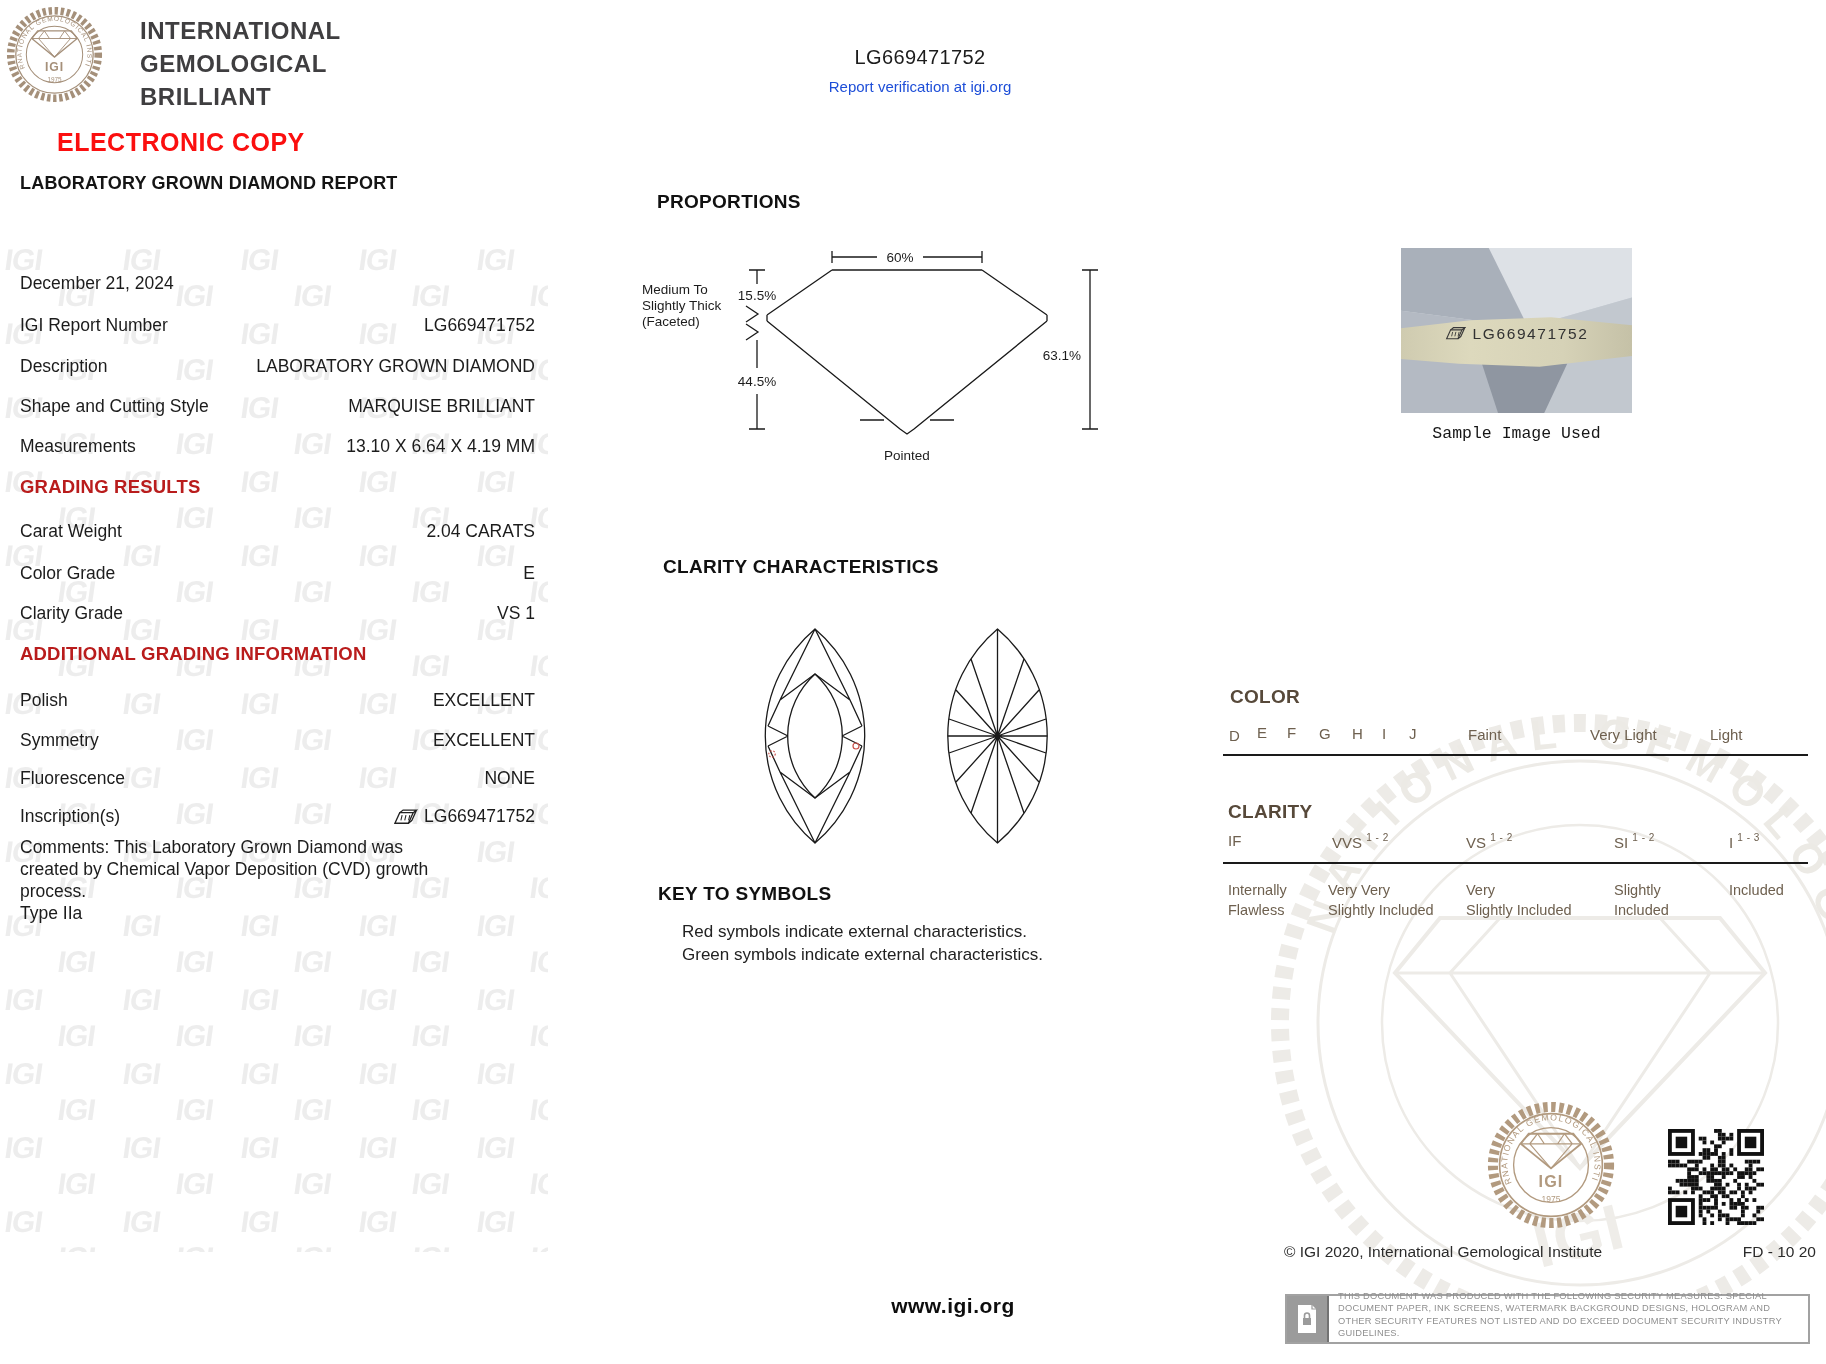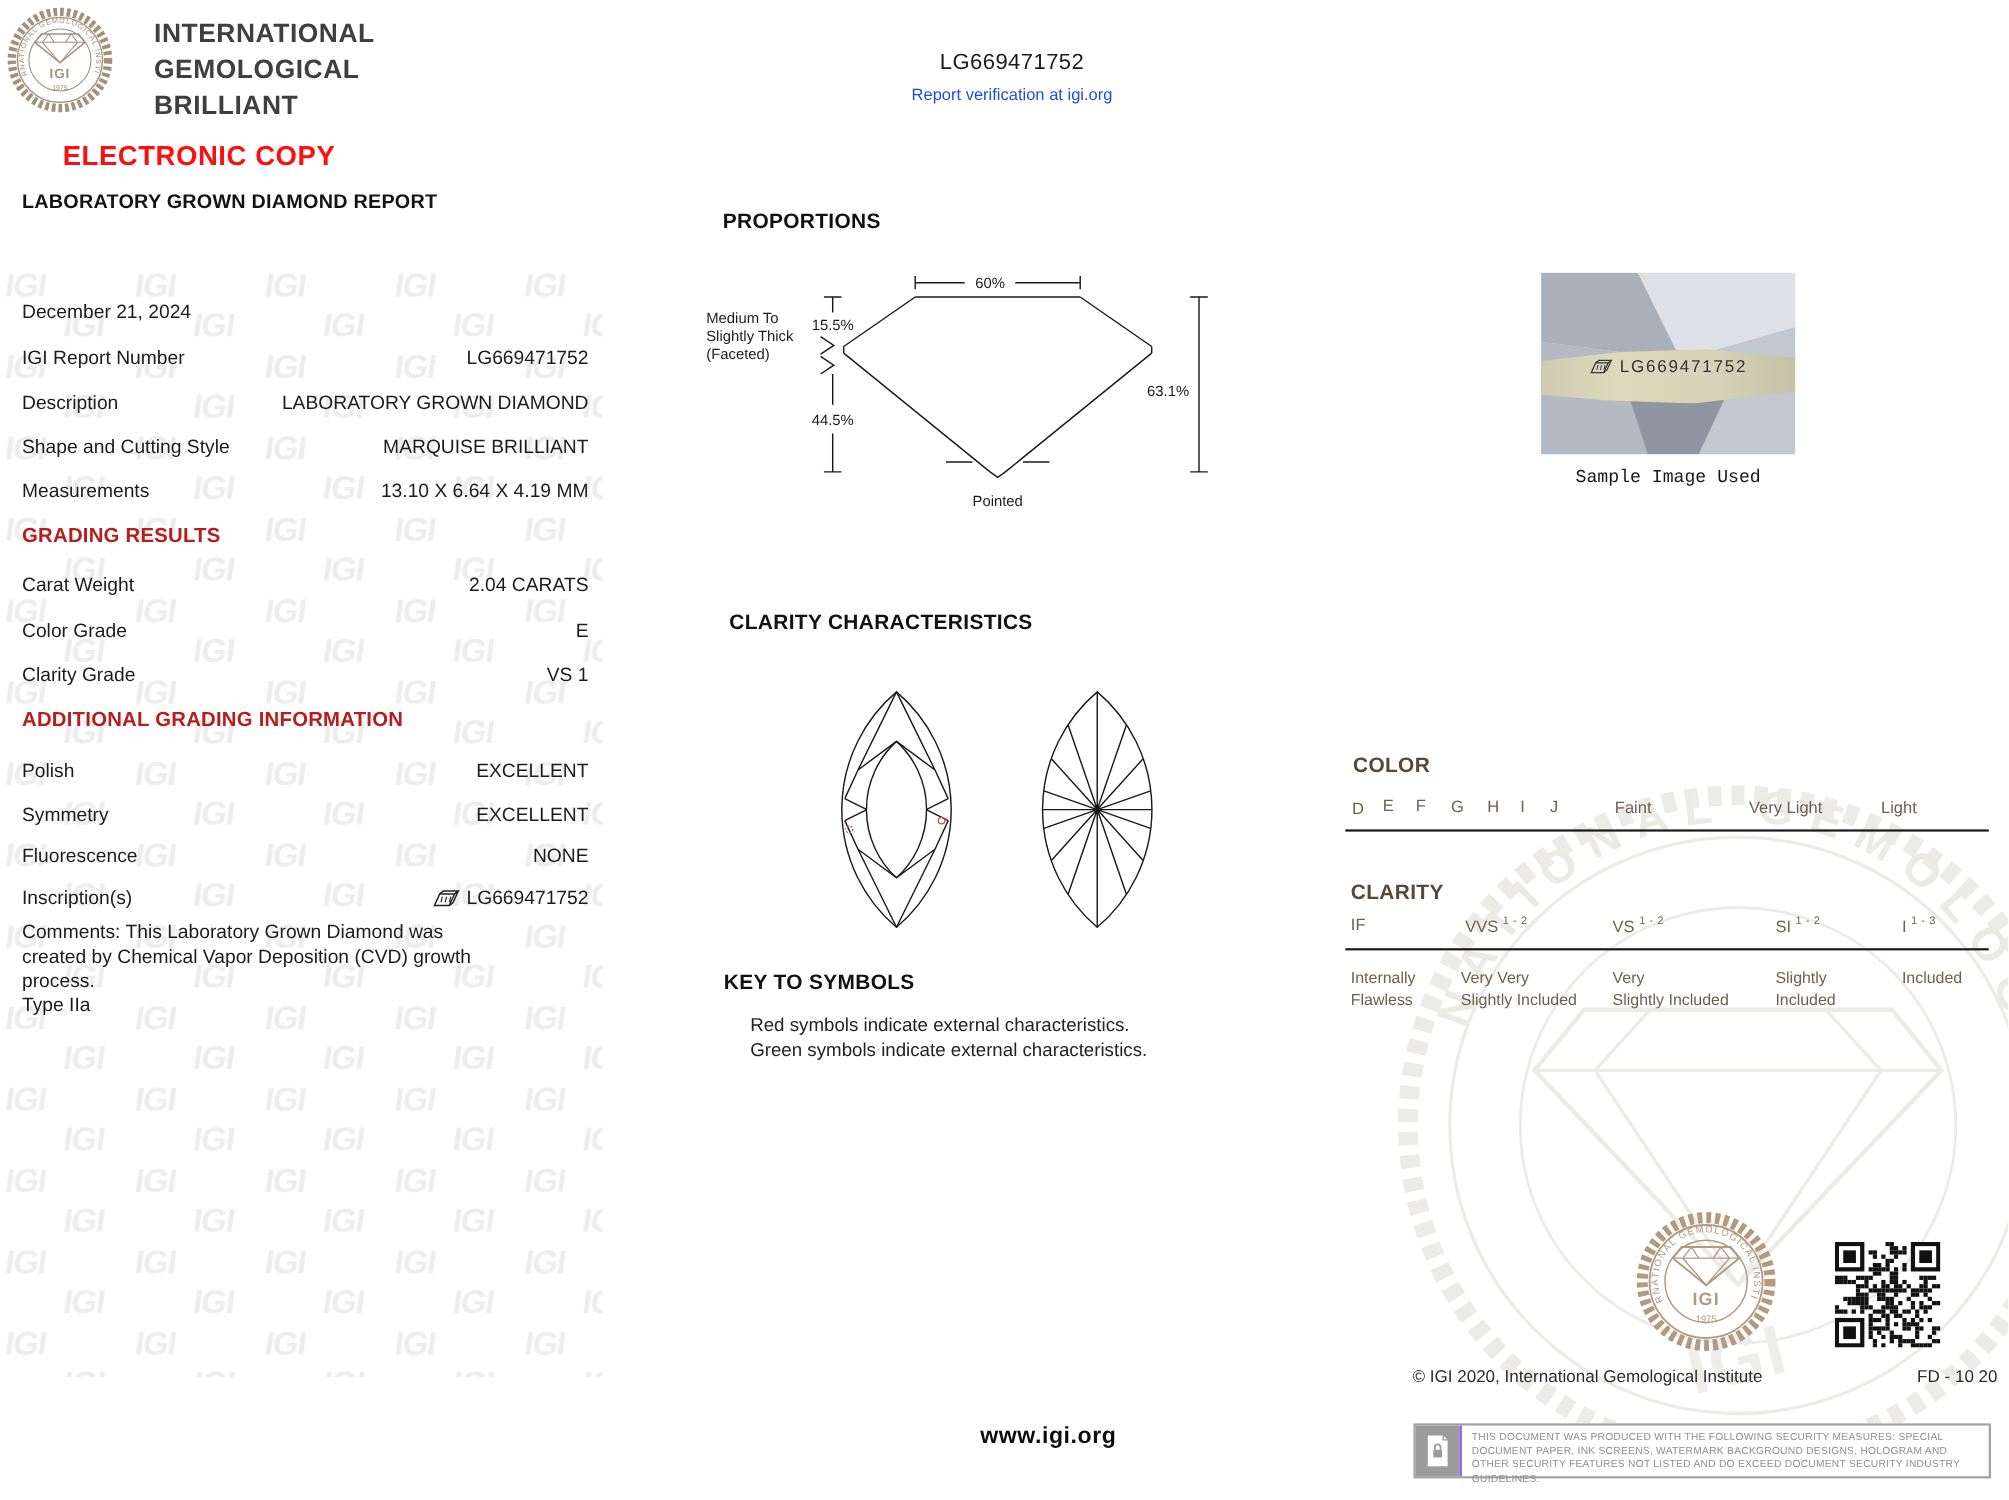--- a/index.html
+++ b/index.html
@@ -45,21 +45,21 @@
   .hr{position:absolute;height:0;border-top:2px solid #1a1a1a;}
   .grade{position:absolute;top:0;white-space:nowrap;}
   .sup{font-size:10px;vertical-align:7px;letter-spacing:.5px;}
   .desc{position:absolute;top:48px;font-size:14.5px;line-height:20px;color:#6e604f;white-space:pre-line;}
   
   .copyright{left:1284px;top:1243px;font-size:15.5px;color:#2b2b2b;}
   .doccode{left:1656px;top:1243px;width:160px;text-align:right;font-size:15.5px;color:#2b2b2b;}
   .site{left:853px;top:1294px;width:200px;text-align:center;font-size:21px;font-weight:bold;color:#0d0d0d;letter-spacing:.5px;}
   .sec-strip{left:1285px;top:1294px;width:521px;height:46px;border:2px solid #a2a2a2;display:flex;align-items:stretch;background:#fff;}
   .sec-icon{width:40px;background:#9b9b9b;display:flex;align-items:center;justify-content:center;flex:0 0 40px;}
-  .sec-text{flex:1;border-left:2px solid #8b5cf6;padding:4px 8px 13px 9px;display:flex;align-items:flex-start;}
+  .sec-text{flex:1;border-left:2px solid #737373;padding:4px 8px 13px 9px;display:flex;align-items:center;}
   .sec-text div{font-size:9.3px;line-height:12.5px;color:#8f8f8f;letter-spacing:.25px;}
   svg text{font-family:"Liberation Sans","DejaVu Sans",sans-serif;}
   .diagram line,.diagram path,.diagram polyline{stroke:#1a1a1a;stroke-width:1.3;fill:none;}
   .diagram text{fill:#1c1c1c;font-size:13.5px;}
 </style>
 </head>
 <body>
 
 <div class="page">
 

